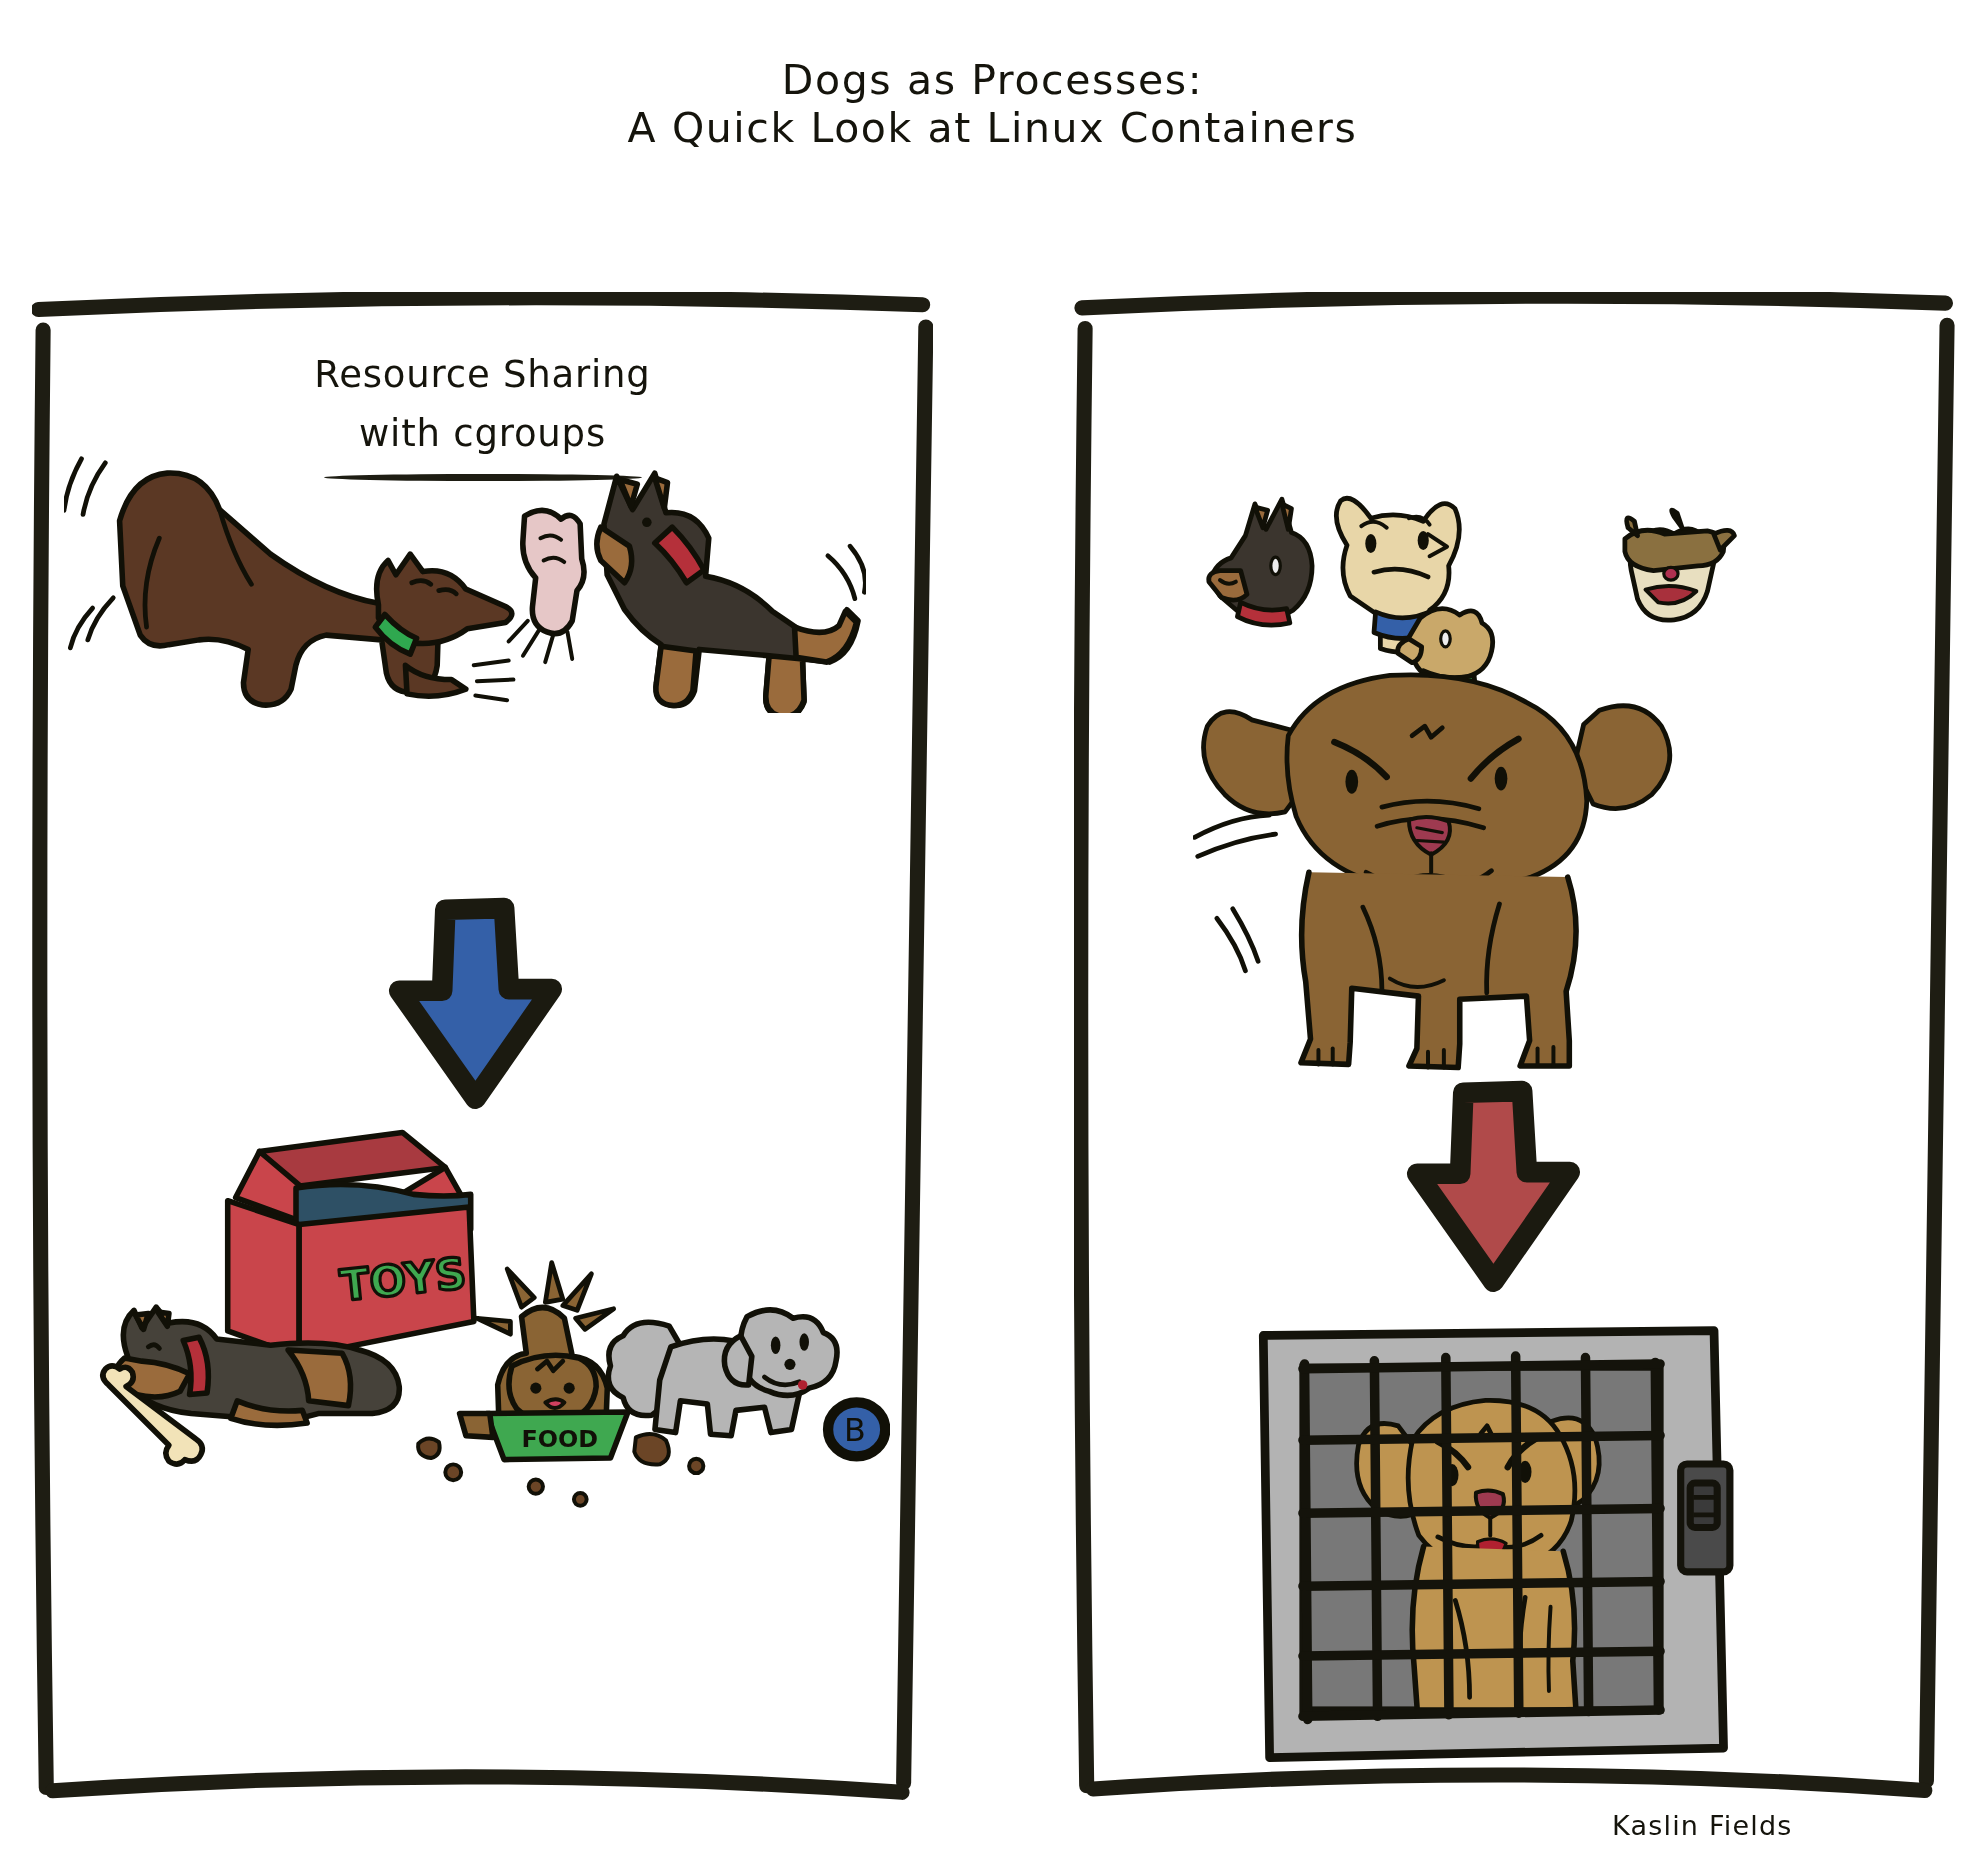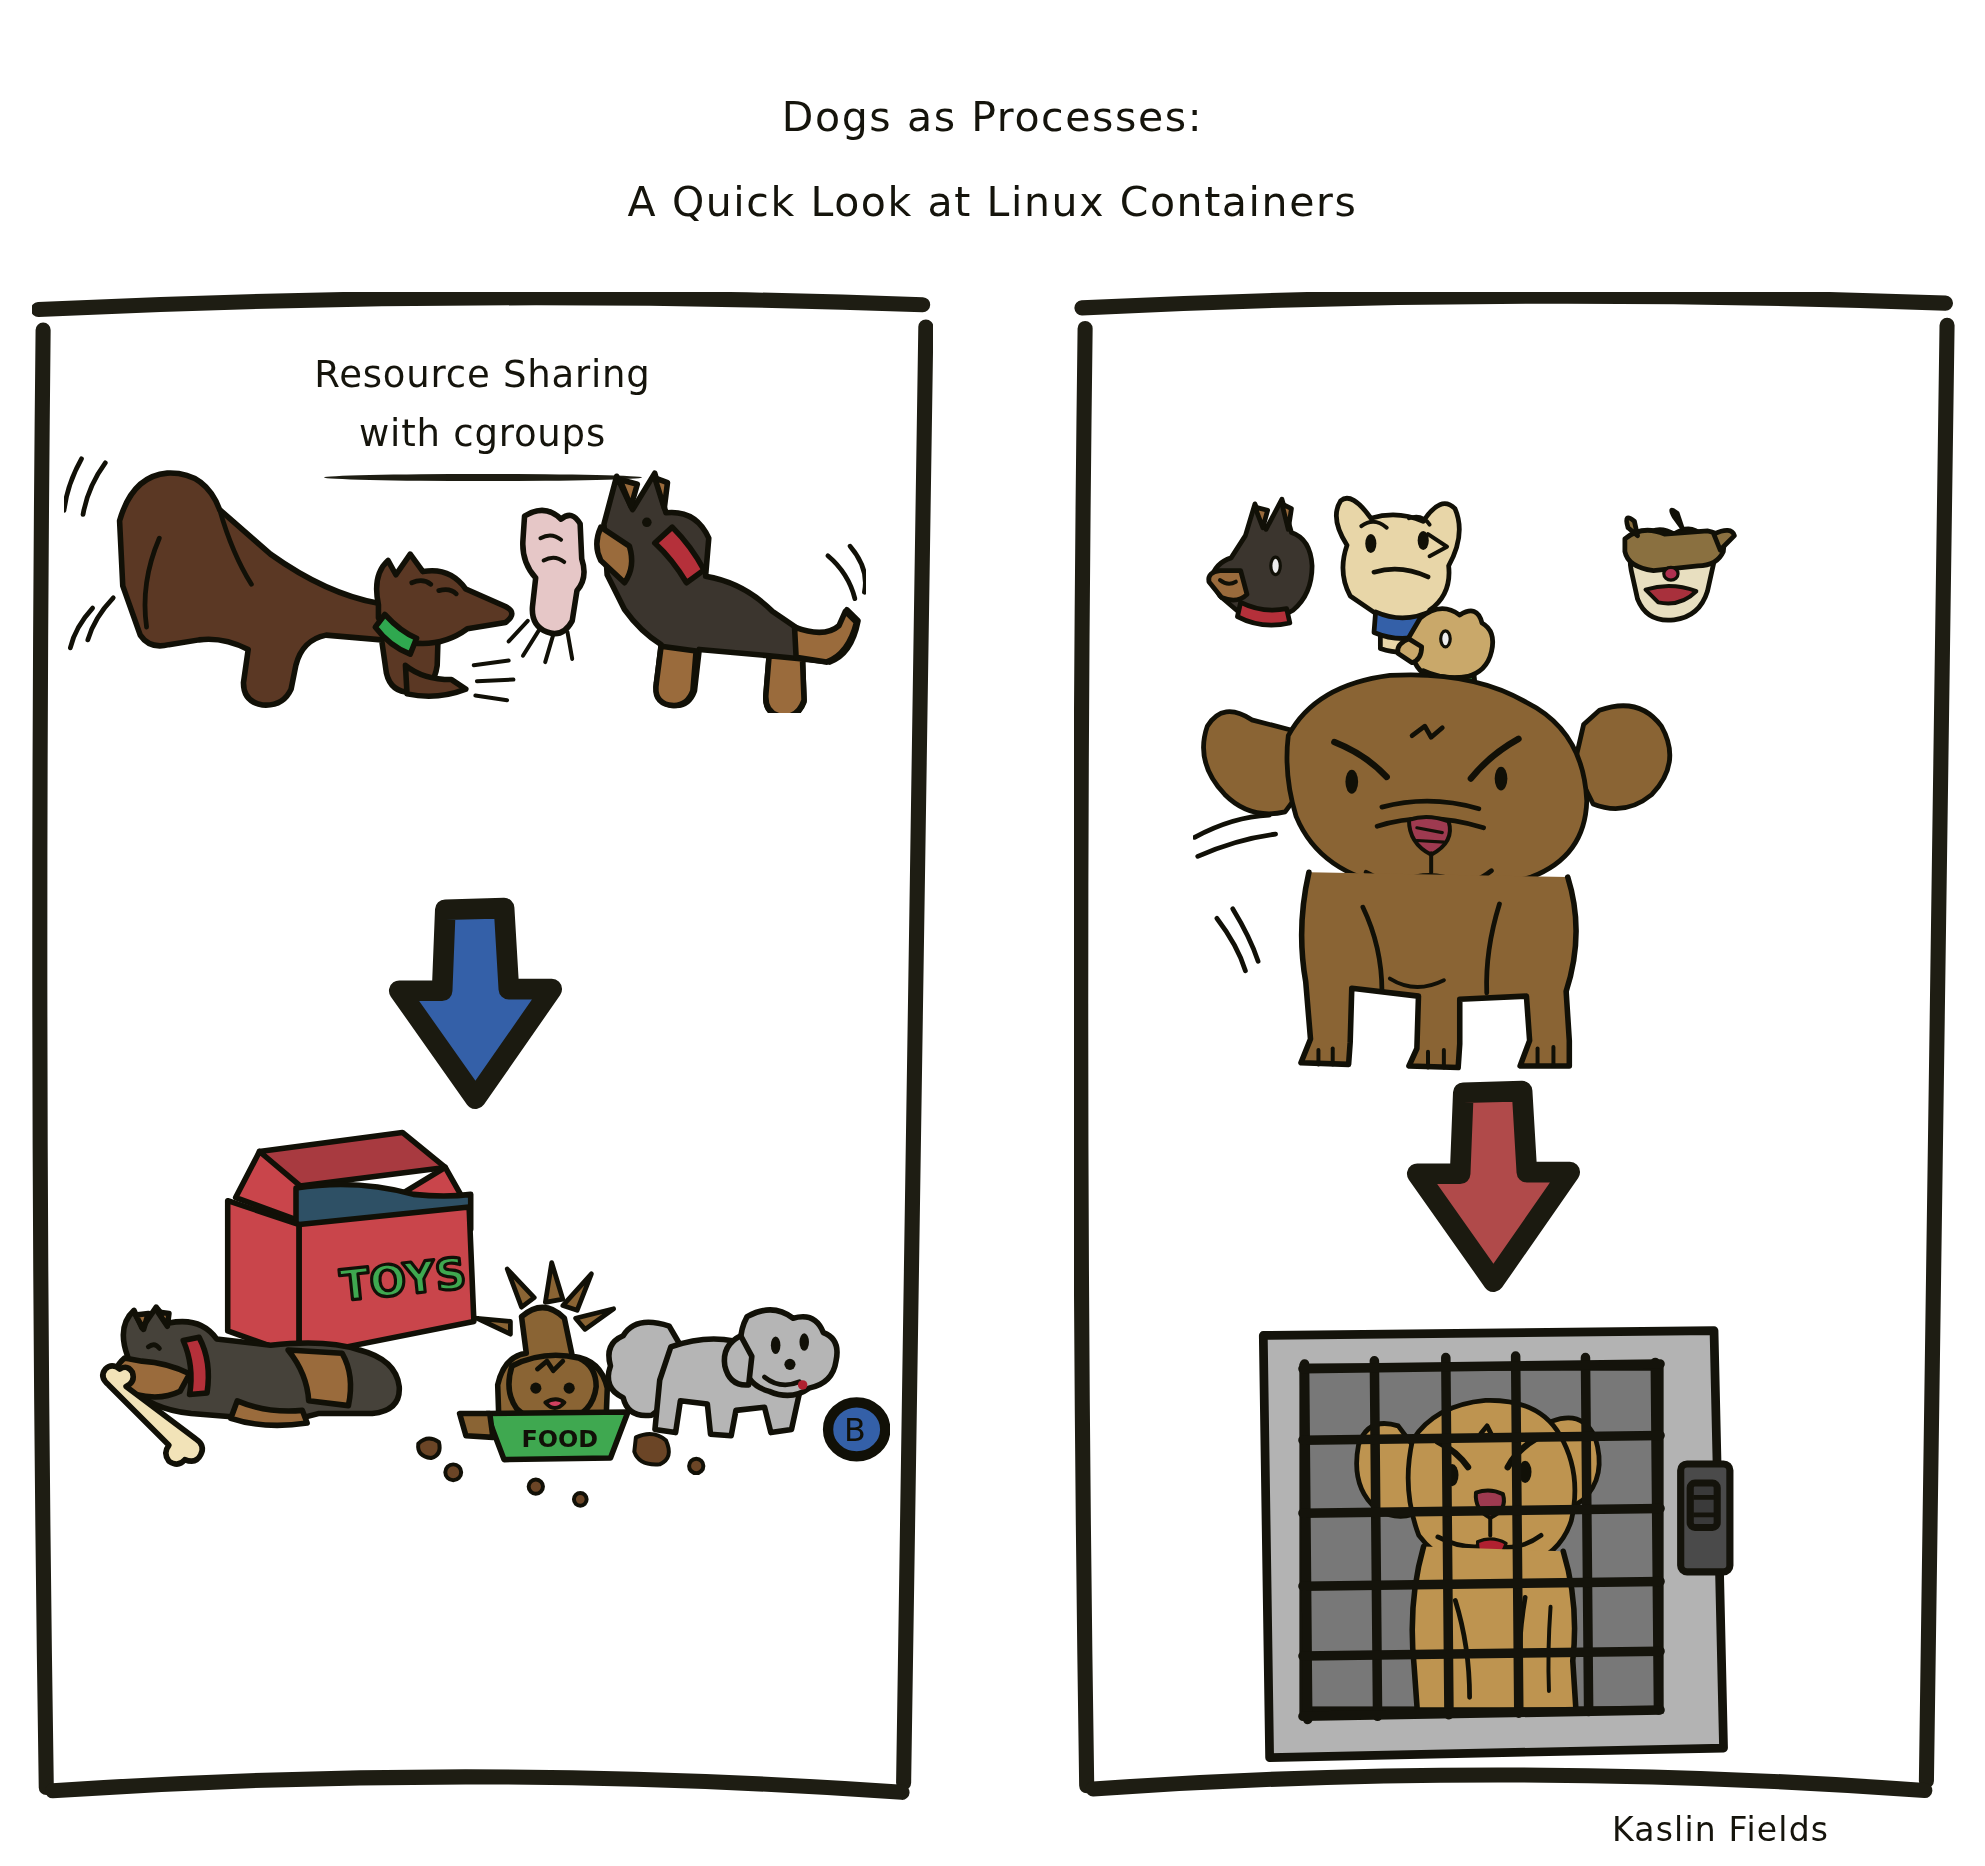--- a/index.html
+++ b/index.html
@@ -25,21 +25,20 @@
     width: 1985px;
     text-align: center;
     pointer-events: none;
   }
   .title-line {
     color: #15140c;
     font-family: "DejaVu Sans", sans-serif;
     font-weight: 400;
     letter-spacing: 1.6px;
     white-space: nowrap;
-    margin-top: 37px;
   }
   #title-line-1 {
     font-size: 41px;
     line-height: 48px;
   }
   #title-line-2 {
     font-size: 41px;
     line-height: 48px;
   }
 
@@ -88,21 +87,21 @@
   .arrow { position: absolute; }
 
   
   .art { position: absolute; }
 
   
   #signature {
     position: absolute;
     left: 1612px;
     top: 1810px;
-    font-size: 33px;
+    font-size: 27px;
     letter-spacing: 1.2px;
     color: #15140c;
     white-space: nowrap;
   }
 </style>
 </head>
 <body>
 
 <div id="title-block">
   <div class="title-line" id="title-line-1">Dogs as Processes:</div>

